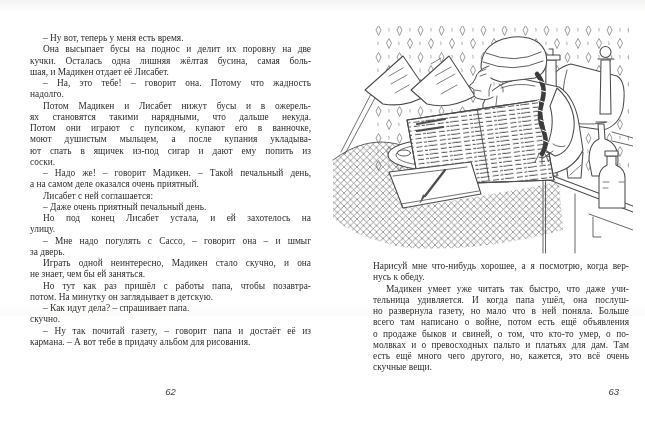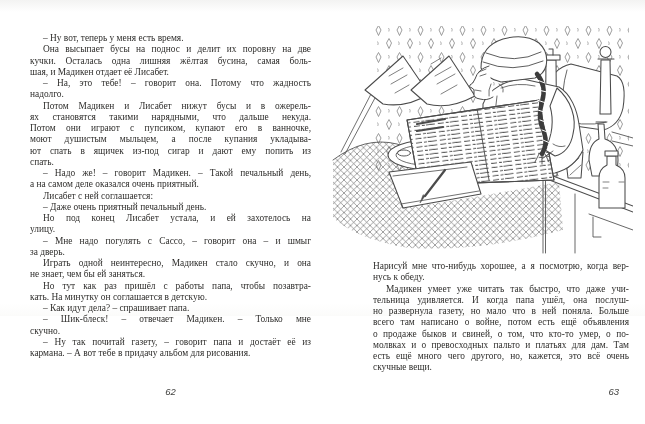--- a/index.html
+++ b/index.html
@@ -34,35 +34,34 @@
         <div class="line indent">Она высыпает бусы на поднос и делит их поровну на две</div>
         <div class="line">кучки. Осталась одна лишняя жёлтая бусина, самая боль-</div>
         <div class="line last">шая, и Мадикен отдает её Лисабет.</div>
         <div class="line indent">– На, это тебе! – говорит она. Потому что жадность</div>
         <div class="line last">надолго.</div>
         <div class="line indent">Потом Мадикен и Лисабет нижут бусы и в ожерель-</div>
         <div class="line">ях становятся такими нарядными, что дальше некуда.</div>
         <div class="line">Потом они играют с пупсиком, купают его в ванночке,</div>
         <div class="line">моют душистым мыльцем, а после купания укладыва-</div>
         <div class="line">ют спать в ящичек из-под сигар и дают ему попить из</div>
-        <div class="line last">спать.</div>
+        <div class="line last">соски.</div>
         <div class="line indent">– Надо же! – говорит Мадикен. – Такой печальный день,</div>
         <div class="line last">а на самом деле оказался очень приятный.</div>
         <div class="line last indent">Лисабет с ней соглашается:</div>
         <div class="line last indent">– Даже очень приятный печальный день.</div>
         <div class="line indent">Но под конец Лисабет устала, и ей захотелось на</div>
         <div class="line last">улицу.</div>
         <div class="line indent">– Мне надо погулять с Сассо, – говорит она – и шмыг</div>
         <div class="line last">за дверь.</div>
         <div class="line indent">Играть одной неинтересно, Мадикен стало скучно, и она</div>
         <div class="line last">не знает, чем бы ей заняться.</div>
         <div class="line indent">Но тут как раз пришёл с работы папа, чтобы позавтра-</div>
-        <div class="line last">кать. На минутку он соглашается в детскую.</div>
+        <div class="line last">потом. На минутку он заглядывает в детскую.</div>
         <div class="line last indent">– Как идут дела? – спрашивает папа.</div>
-        <div class="line indent">– Шик-блеск! – отвечает Мадикен. – Только мне</div>
         <div class="line last">скучно.</div>
         <div class="line indent">– Ну так почитай газету, – говорит папа и достаёт её из</div>
         <div class="line last">кармана. – А вот тебе в придачу альбом для рисования.</div>
       </div>
     <div class="pagenum left">62</div>
   </div>
 
   <div>
 
     <div class="illu" role="img" aria-label="Карандашный рисунок: Мадикен с забинтованной головой сидит в кровати и читает развёрнутую газету; на клетчатом одеяле альбом с карандашом и поднос; рядом спинка кровати с шишечками, подушка и тумбочка со стаканом, графином и бутылочкой; на стене обои в ромбик">

